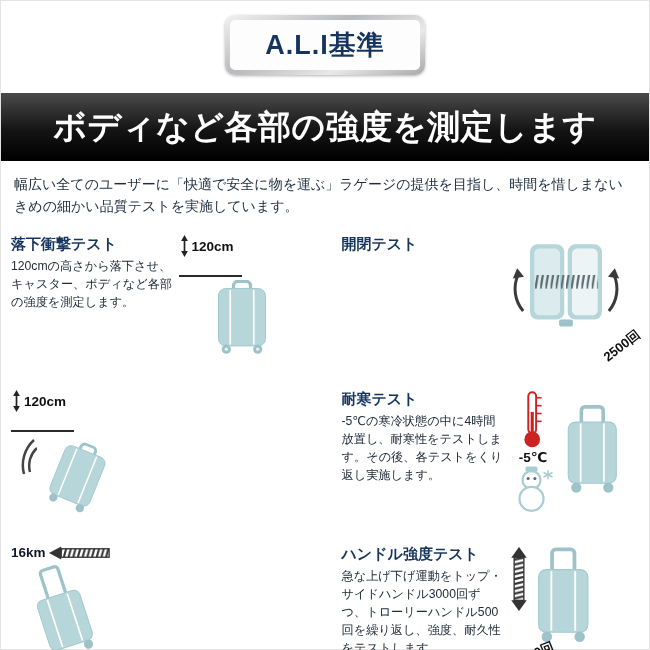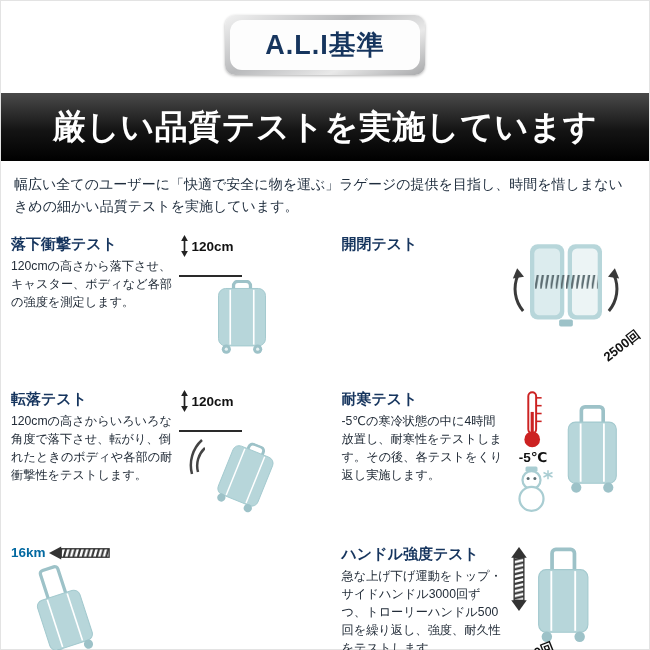--- a/index.html
+++ b/index.html
@@ -11,21 +11,21 @@
     color:#222c38;
   }
   .page { width:650px; height:650px; border:1px solid #e3e3e3; padding-top:14px; background:#fff; }
 
   
   .badge-wrap {
     width:200px; margin:0 auto; border-radius:10px; padding:5px;
     background:linear-gradient(155deg,#f2f2f2 0%,#b9babc 40%,#e9e9e9 70%,#a8a9ab 100%);
     box-shadow:0 1px 3px rgba(0,0,0,.3);
   }
-  .badge-inner { background:#fdfdfd; border-radius:12px; text-align:center; padding:7px 2px; }
+  .badge-inner { background:#fdfdfd; border-radius:5px; text-align:center; padding:7px 2px; }
   .badge-text { font-size:27px; font-weight:bold; color:#16355e; letter-spacing:1px; white-space:nowrap; }
 
   
   .banner {
     margin-top:18px; height:68px;
     background:linear-gradient(#4a4a4a 0%,#141414 55%,#000 100%);
     display:flex; align-items:center; justify-content:center; overflow:hidden;
   }
   .banner-title { color:#ffffff; font-size:33px; font-weight:bold; white-space:nowrap; letter-spacing:0.5px; }
 
@@ -55,41 +55,41 @@
 
   .fig-tumble { display:flex; flex-direction:column; align-items:flex-start; }
   .fig-tumble .tilt { transform:rotate(22deg); transform-origin:center; margin:10px 0 0 34px; }
   .fig-tumble .arcs { position:absolute; left:10px; top:48px; }
 
   .fig-cold { display:flex; gap:4px; align-items:flex-start; }
   .cold-left { display:flex; flex-direction:column; align-items:center; width:48px; }
   .cold-label { font-size:13.5px; font-weight:bold; color:#111; margin:1px 0 0; }
   .fig-cold .case { margin-top:12px; }
 
-  .fig-roll .label-row { display:flex; align-items:center; gap:3px; font-size:13.5px; font-weight:bold; color:#0369a1; }
+  .fig-roll .label-row { display:flex; align-items:center; gap:3px; font-size:13.5px; font-weight:bold; color:#0f172a; }
   .fig-roll .tilt { transform:rotate(-18deg); transform-origin:50% 90%; margin:0 0 0 30px; }
   .fig-roll .ground { position:absolute; bottom:0; left:0; width:128px; border-bottom:2.5px solid #555; }
 
   .fig-handle { display:flex; align-items:flex-start; gap:4px; padding-left:2px; }
   .fig-handle .vhatch { margin-top:2px; }
   .fig-handle .rot-label { left:4px; bottom:4px; transform:rotate(-22deg); }
 </style>
 </head>
 <body>
 
 <div class="page">
 
   <div class="badge-wrap">
     <div class="badge-inner">
       <span class="badge-text">A.L.I基準</span>
     </div>
   </div>
 
   <div class="banner">
-    <h1 class="banner-title">厳しい品質テストを実施しています</h1>
+    <h1 class="banner-title">ボディなど各部の強度を測定します</h1>
   </div>
 
   <p class="intro">幅広い全てのユーザーに「快適で安全に物を運ぶ」ラゲージの提供を目指し、時間を惜しまないきめの細かい品質テストを実施しています。</p>
 
   <div class="tests-grid">
 
     <div class="test-cell">
       <div class="test-text">
         <h2 class="test-title">落下衝撃テスト</h2>
         <p class="test-desc">120cmの高さから落下させ、キャスター、ボディなど各部の強度を測定します。</p>
@@ -136,24 +136,20 @@
           <rect x="68" y="6" width="40" height="88" rx="9" fill="#b7d6da"></rect>
           <rect x="73" y="11" width="30" height="78" rx="6" fill="#ecf4f5"></rect>
           <rect x="29" y="42" width="74" height="16" fill="url(#hp2)"></rect>
           <rect x="58" y="94" width="16" height="8" rx="2" fill="#9dc2c8"></rect>
         </svg>
         <span class="rot-label">2500回</span>
       </div>
     </div>
 
     <div class="test-cell">
-      <div class="test-text">
-        <h2 class="test-title">転落テスト</h2>
-        <p class="test-desc">120cmの高さからいろいろな角度で落下させ、転がり、倒れたときのボディや各部の耐衝撃性をテストします。</p>
-      </div>
       <div class="test-figure fig-tumble">
         <span class="measure-label">
           <svg width="9" height="22" viewBox="0 0 10 26">
             <line x1="5" y1="4" x2="5" y2="22" stroke="#222" stroke-width="2"></line>
             <polygon points="5,0 1,7 9,7" fill="#222"></polygon>
             <polygon points="5,26 1,19 9,19" fill="#222"></polygon>
           </svg>
           <span>120cm</span>
         </span>
         <svg class="arcs" width="16" height="40" viewBox="0 0 16 40">

